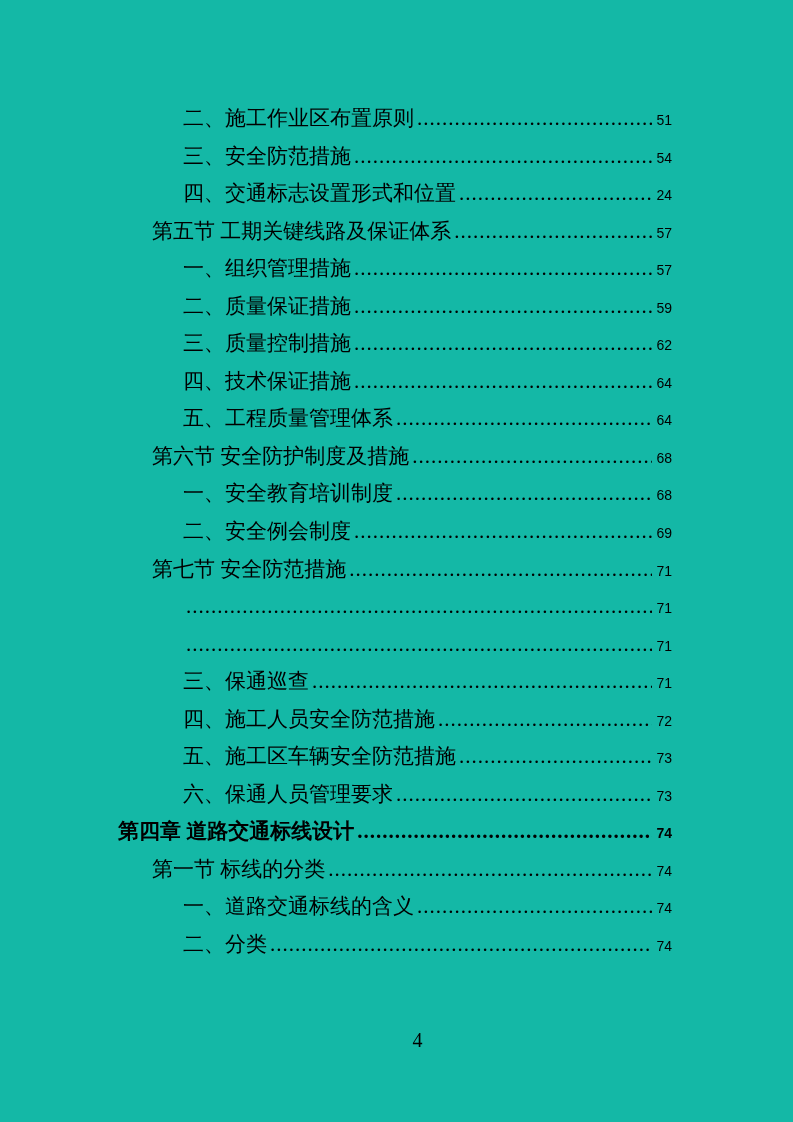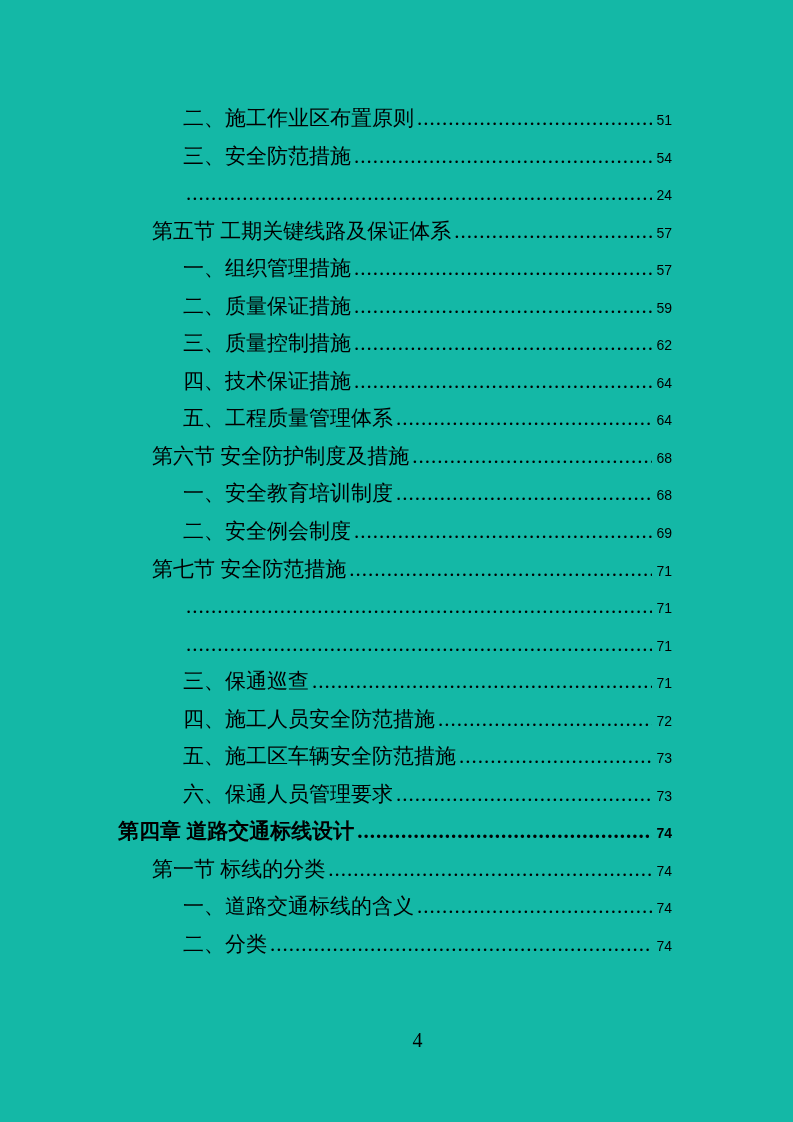--- a/index.html
+++ b/index.html
@@ -90,20 +90,21 @@
     <span class="toc-page">51</span>
   </div>
 
   <div class="toc-line lv-sub">
     <span class="toc-label">三、安全防范措施</span>
     <span class="toc-dots"></span>
     <span class="toc-page">54</span>
   </div>
 
   <div class="toc-line lv-sub">
+    <span class="toc-label">四、交通标志设置形式和位置</span>
     <span class="toc-dots"></span>
     <span class="toc-page">24</span>
   </div>
 
   <div class="toc-line lv-section">
     <span class="toc-label">第五节 工期关键线路及保证体系</span>
     <span class="toc-dots"></span>
     <span class="toc-page">57</span>
   </div>
 

